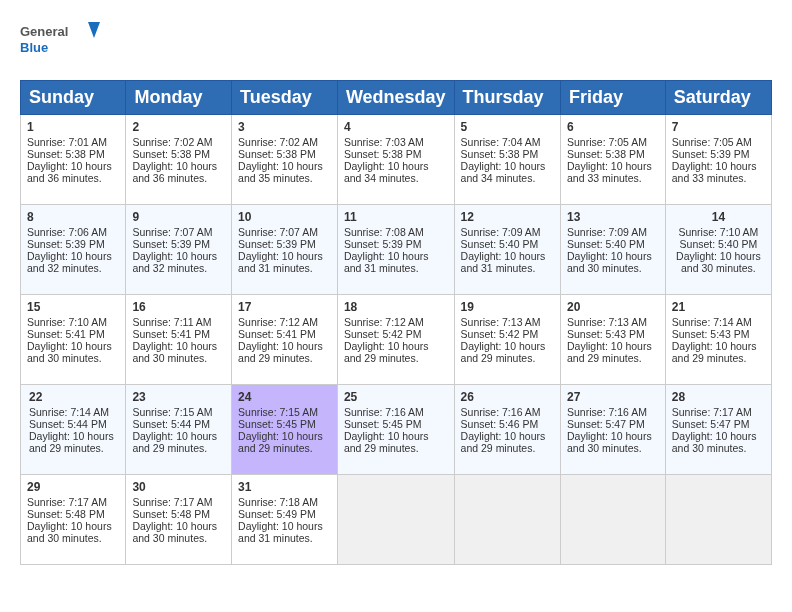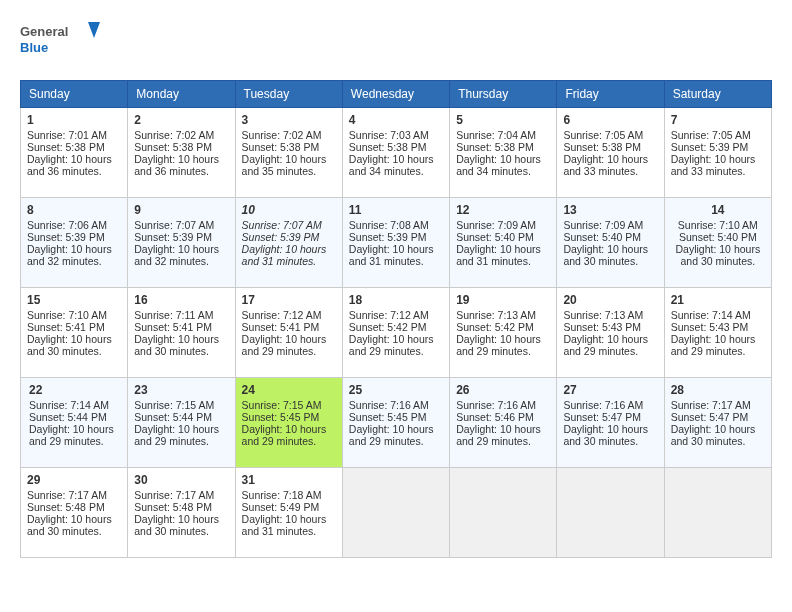--- a/index.html
+++ b/index.html
@@ -32,22 +32,22 @@
       color: #444;
     }
     .calendar {
       width: 100%;
       border-collapse: collapse;
       border: 1px solid #ccc;
     }
     .calendar th {
       background: #2e6db4;
       color: #fff;
-      font-size: 12px;
-      font-weight: normal;
+      font-size: 18px;
+      font-weight: bold;
       padding: 6px 8px;
       text-align: left;
       border: 1px solid #2258a0;
     }
     .calendar td {
       vertical-align: top;
       padding: 5px 6px;
       font-size: 10.5px;
       color: #333;
       border: 1px solid #ccc;
@@ -102,39 +102,39 @@
         <td><span class="day-num">2</span><span>Sunrise: 7:02 AM</span><br><span>Sunset: 5:38 PM</span><br><span>Daylight: 10 hours and 36 minutes.</span></td>
         <td><span class="day-num">3</span><span>Sunrise: 7:02 AM</span><br><span>Sunset: 5:38 PM</span><br><span>Daylight: 10 hours and 35 minutes.</span></td>
         <td><span class="day-num">4</span><span>Sunrise: 7:03 AM</span><br><span>Sunset: 5:38 PM</span><br><span>Daylight: 10 hours and 34 minutes.</span></td>
         <td><span class="day-num">5</span><span>Sunrise: 7:04 AM</span><br><span>Sunset: 5:38 PM</span><br><span>Daylight: 10 hours and 34 minutes.</span></td>
         <td><span class="day-num">6</span><span>Sunrise: 7:05 AM</span><br><span>Sunset: 5:38 PM</span><br><span>Daylight: 10 hours and 33 minutes.</span></td>
         <td><span class="day-num">7</span><span>Sunrise: 7:05 AM</span><br><span>Sunset: 5:39 PM</span><br><span>Daylight: 10 hours and 33 minutes.</span></td>
       </tr>
       <tr class="week-row">
         <td style="background: rgb(244, 248, 255);"><span class="day-num">8</span><span>Sunrise: 7:06 AM</span><br><span>Sunset: 5:39 PM</span><br><span>Daylight: 10 hours and 32 minutes.</span></td>
         <td style="background: rgb(244, 248, 255);"><span class="day-num">9</span><span>Sunrise: 7:07 AM</span><br><span>Sunset: 5:39 PM</span><br><span>Daylight: 10 hours and 32 minutes.</span></td>
-        <td style="background: rgb(244, 248, 255); font-style: italic;"><span class="day-num">10</span><span>Sunrise: 7:07 AM</span><br><span>Sunset: 5:39 PM</span><br><span>Daylight: 10 hours and 31 minutes.</span></td>
+        <td style="background: rgb(244, 248, 255);"><span class="day-num">10</span><span>Sunrise: 7:07 AM</span><br><span>Sunset: 5:39 PM</span><br><span>Daylight: 10 hours and 31 minutes.</span></td>
         <td style="background: rgb(244, 248, 255); margin-top: 32px;"><span class="day-num">11</span><span>Sunrise: 7:08 AM</span><br><span>Sunset: 5:39 PM</span><br><span>Daylight: 10 hours and 31 minutes.</span></td>
         <td style="background: rgb(244, 248, 255);"><span class="day-num">12</span><span>Sunrise: 7:09 AM</span><br><span>Sunset: 5:40 PM</span><br><span>Daylight: 10 hours and 31 minutes.</span></td>
         <td style="background: rgb(244, 248, 255);"><span class="day-num">13</span><span>Sunrise: 7:09 AM</span><br><span>Sunset: 5:40 PM</span><br><span>Daylight: 10 hours and 30 minutes.</span></td>
         <td style="background: rgb(244, 248, 255); text-align: center;"><span class="day-num">14</span><span>Sunrise: 7:10 AM</span><br><span>Sunset: 5:40 PM</span><br><span>Daylight: 10 hours and 30 minutes.</span></td>
       </tr>
       <tr class="week-row">
         <td><span class="day-num">15</span><span>Sunrise: 7:10 AM</span><br><span>Sunset: 5:41 PM</span><br><span>Daylight: 10 hours and 30 minutes.</span></td>
         <td><span class="day-num">16</span><span>Sunrise: 7:11 AM</span><br><span>Sunset: 5:41 PM</span><br><span>Daylight: 10 hours and 30 minutes.</span></td>
         <td><span class="day-num">17</span><span>Sunrise: 7:12 AM</span><br><span>Sunset: 5:41 PM</span><br><span>Daylight: 10 hours and 29 minutes.</span></td>
         <td><span class="day-num">18</span><span>Sunrise: 7:12 AM</span><br><span>Sunset: 5:42 PM</span><br><span>Daylight: 10 hours and 29 minutes.</span></td>
         <td><span class="day-num">19</span><span>Sunrise: 7:13 AM</span><br><span>Sunset: 5:42 PM</span><br><span>Daylight: 10 hours and 29 minutes.</span></td>
         <td><span class="day-num">20</span><span>Sunrise: 7:13 AM</span><br><span>Sunset: 5:43 PM</span><br><span>Daylight: 10 hours and 29 minutes.</span></td>
         <td><span class="day-num">21</span><span>Sunrise: 7:14 AM</span><br><span>Sunset: 5:43 PM</span><br><span>Daylight: 10 hours and 29 minutes.</span></td>
       </tr>
       <tr class="week-row">
         <td style="background: rgb(244, 248, 255); padding-left: 8px;"><span class="day-num">22</span><span>Sunrise: 7:14 AM</span><br><span>Sunset: 5:44 PM</span><br><span>Daylight: 10 hours and 29 minutes.</span></td>
         <td style="background: rgb(244, 248, 255);"><span class="day-num">23</span><span>Sunrise: 7:15 AM</span><br><span>Sunset: 5:44 PM</span><br><span>Daylight: 10 hours and 29 minutes.</span></td>
-        <td style="background: #bef264; margin-top: 12px;"><span class="day-num">24</span><span>Sunrise: 7:15 AM</span><br><span>Sunset: 5:45 PM</span><br><span>Daylight: 10 hours and 29 minutes.</span></td>
+        <td style="background: #c4b5fd; margin-top: 12px;"><span class="day-num">24</span><span>Sunrise: 7:15 AM</span><br><span>Sunset: 5:45 PM</span><br><span>Daylight: 10 hours and 29 minutes.</span></td>
         <td style="background: rgb(244, 248, 255);"><span class="day-num">25</span><span>Sunrise: 7:16 AM</span><br><span>Sunset: 5:45 PM</span><br><span>Daylight: 10 hours and 29 minutes.</span></td>
         <td style="background: rgb(244, 248, 255);"><span class="day-num">26</span><span>Sunrise: 7:16 AM</span><br><span>Sunset: 5:46 PM</span><br><span>Daylight: 10 hours and 29 minutes.</span></td>
         <td style="background: rgb(244, 248, 255);"><span class="day-num">27</span><span>Sunrise: 7:16 AM</span><br><span>Sunset: 5:47 PM</span><br><span>Daylight: 10 hours and 30 minutes.</span></td>
         <td style="background: rgb(244, 248, 255);"><span class="day-num">28</span><span>Sunrise: 7:17 AM</span><br><span>Sunset: 5:47 PM</span><br><span>Daylight: 10 hours and 30 minutes.</span></td>
       </tr>
       <tr class="week-row">
         <td><span class="day-num">29</span><span>Sunrise: 7:17 AM</span><br><span>Sunset: 5:48 PM</span><br><span>Daylight: 10 hours and 30 minutes.</span></td>
         <td><span class="day-num">30</span><span>Sunrise: 7:17 AM</span><br><span>Sunset: 5:48 PM</span><br><span>Daylight: 10 hours and 30 minutes.</span></td>
         <td><span class="day-num">31</span><span>Sunrise: 7:18 AM</span><br><span>Sunset: 5:49 PM</span><br><span>Daylight: 10 hours and 31 minutes.</span></td>
         <td class="empty" style="background: rgb(240, 240, 240);"></td>

